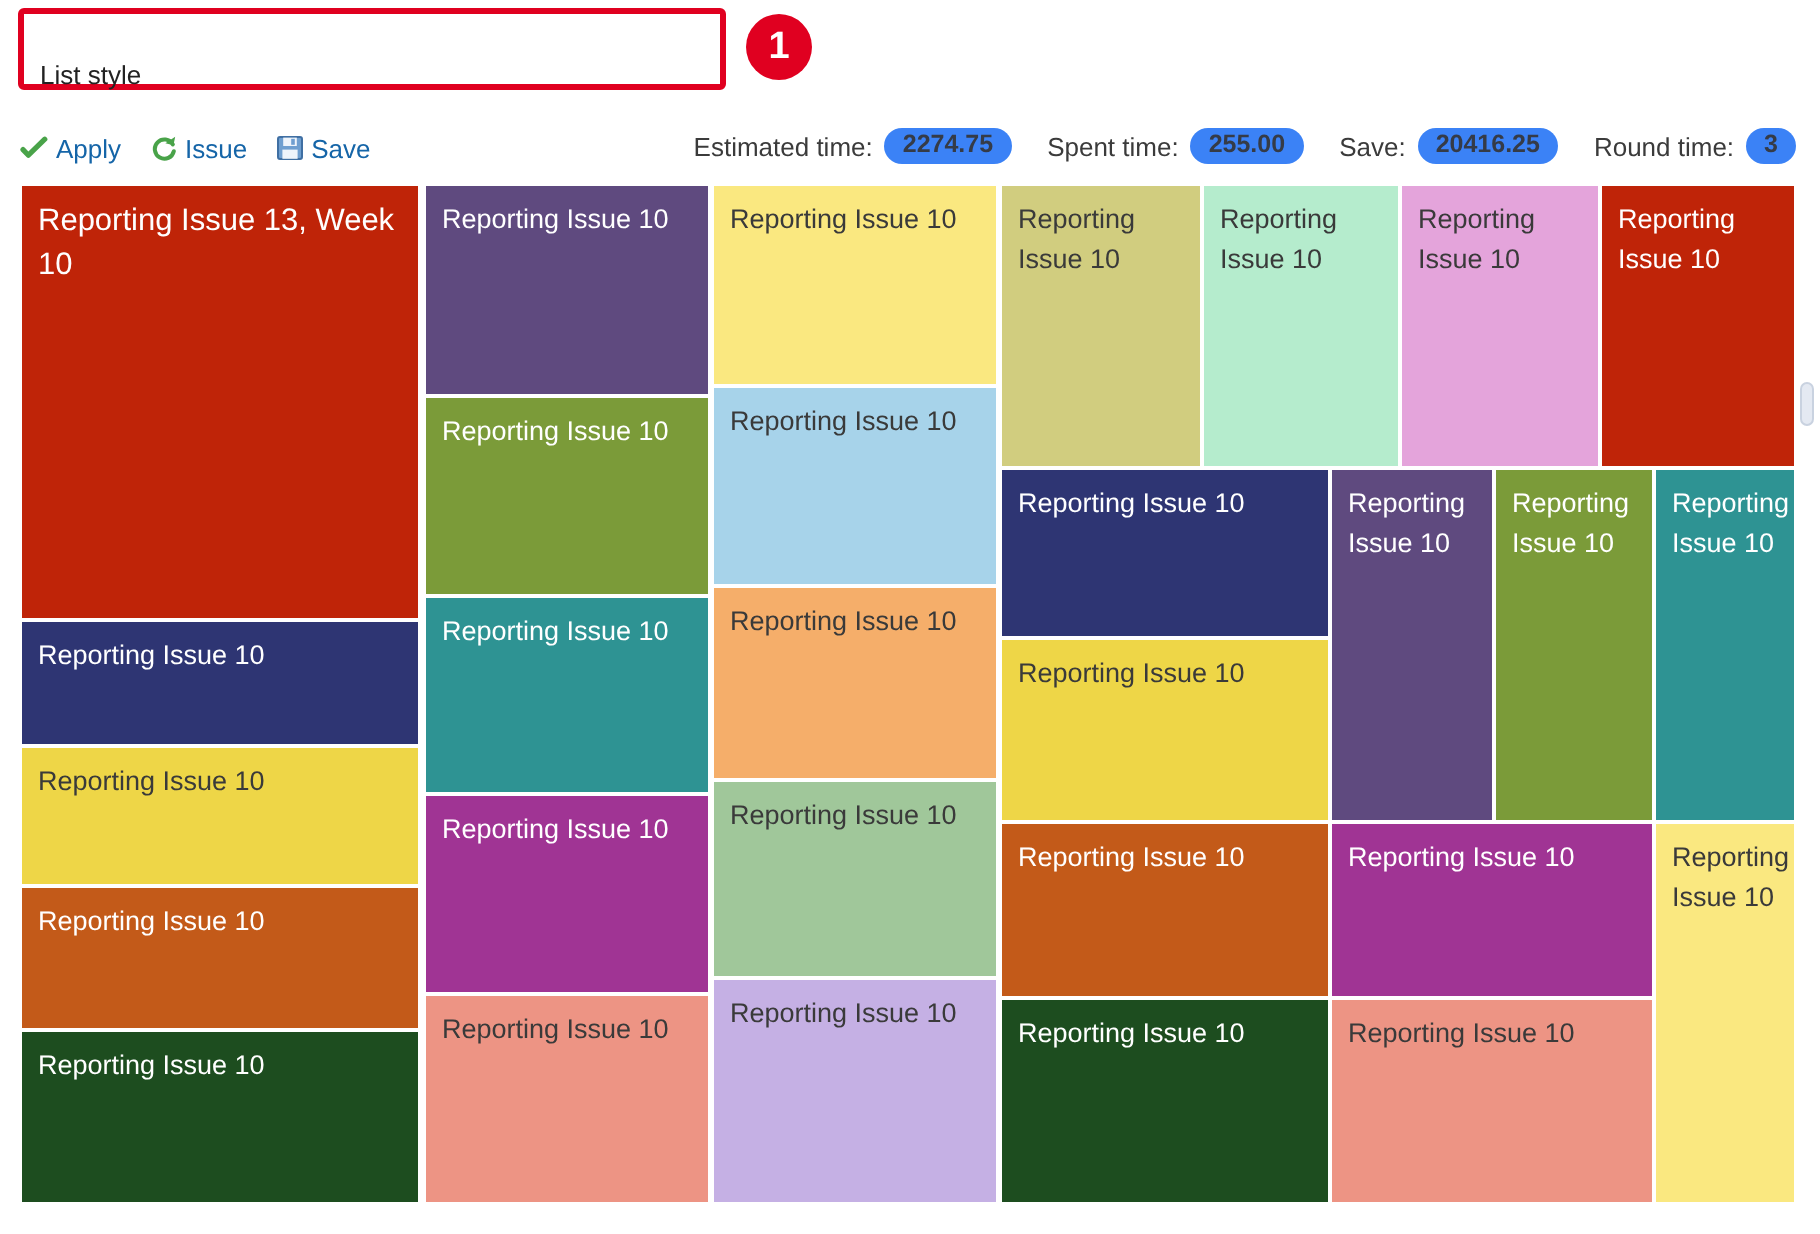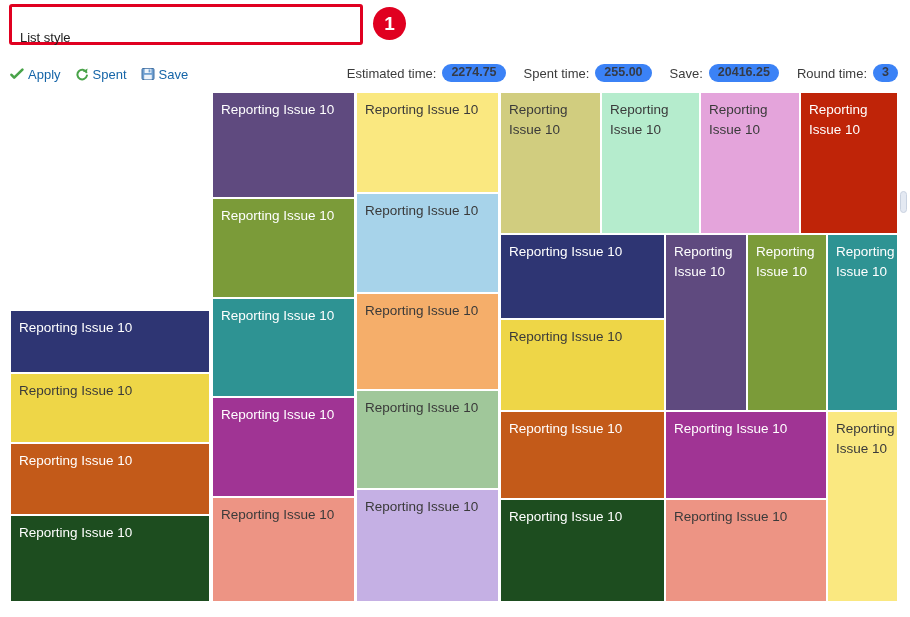--- a/index.html
+++ b/index.html
@@ -209,21 +209,21 @@
       </span>
       <span class="lbl">Apply</span>
     </div>
     <div class="action-item">
       <span class="ico">
         <svg viewBox="0 0 14 14" width="14" height="14">
           <path d="M11.4 5.2 A4.8 4.8 0 1 0 11.9 8.6" fill="none" stroke="#49a349" stroke-width="2" stroke-linecap="round"></path>
           <path d="M12.6 1.4 L11.7 5.6 L7.7 4.6 Z" fill="#49a349"></path>
         </svg>
       </span>
-      <span class="lbl">Spent</span>
+      <span class="lbl">Issue</span>
     </div>
     <div class="action-item">
       <span class="ico">
         <svg viewBox="0 0 14 14" width="14" height="14">
           <rect x="1" y="1.5" width="12" height="11" rx="1" fill="#6f9fd0" stroke="#3f6fa3" stroke-width="1"></rect>
           <rect x="3.6" y="1.8" width="6.8" height="4.2" fill="#eef4fb"></rect>
           <rect x="7.6" y="2.4" width="1.8" height="3" fill="#6f9fd0"></rect>
           <rect x="3.2" y="7.8" width="7.6" height="4.6" fill="#eef4fb"></rect>
         </svg>
       </span>
@@ -244,20 +244,23 @@
       <span class="stat-label">Save:</span>
       <span class="stat-value">20416.25</span>
     </div>
     <div class="stat">
       <span class="stat-label">Round time:</span>
       <span class="stat-value">3</span>
     </div>
   </div>
 
   <div class="treemap" id="treemap">
+      <div class="tile big" style="left: 0px; top: 0px; width: 200px; height: 218px; background: rgb(191, 36, 8);">
+        <span class="tile-label" style="color: rgb(255, 255, 255);">Reporting Issue 13, Week 10</span>
+      </div>
       <div class="tile" style="left: 0px; top: 218px; width: 200px; height: 63px; background: rgb(46, 53, 115);">
         <span class="tile-label" style="color: rgb(255, 255, 255);">Reporting Issue 10</span>
       </div>
       <div class="tile" style="left: 0px; top: 281px; width: 200px; height: 70px; background: rgb(238, 214, 71);">
         <span class="tile-label" style="color: rgb(58, 58, 58);">Reporting Issue 10</span>
       </div>
       <div class="tile" style="left: 0px; top: 351px; width: 200px; height: 72px; background: rgb(195, 90, 25);">
         <span class="tile-label" style="color: rgb(255, 255, 255);">Reporting Issue 10</span>
       </div>
       <div class="tile" style="left: 0px; top: 423px; width: 200px; height: 87px; background: rgb(29, 77, 31);">

